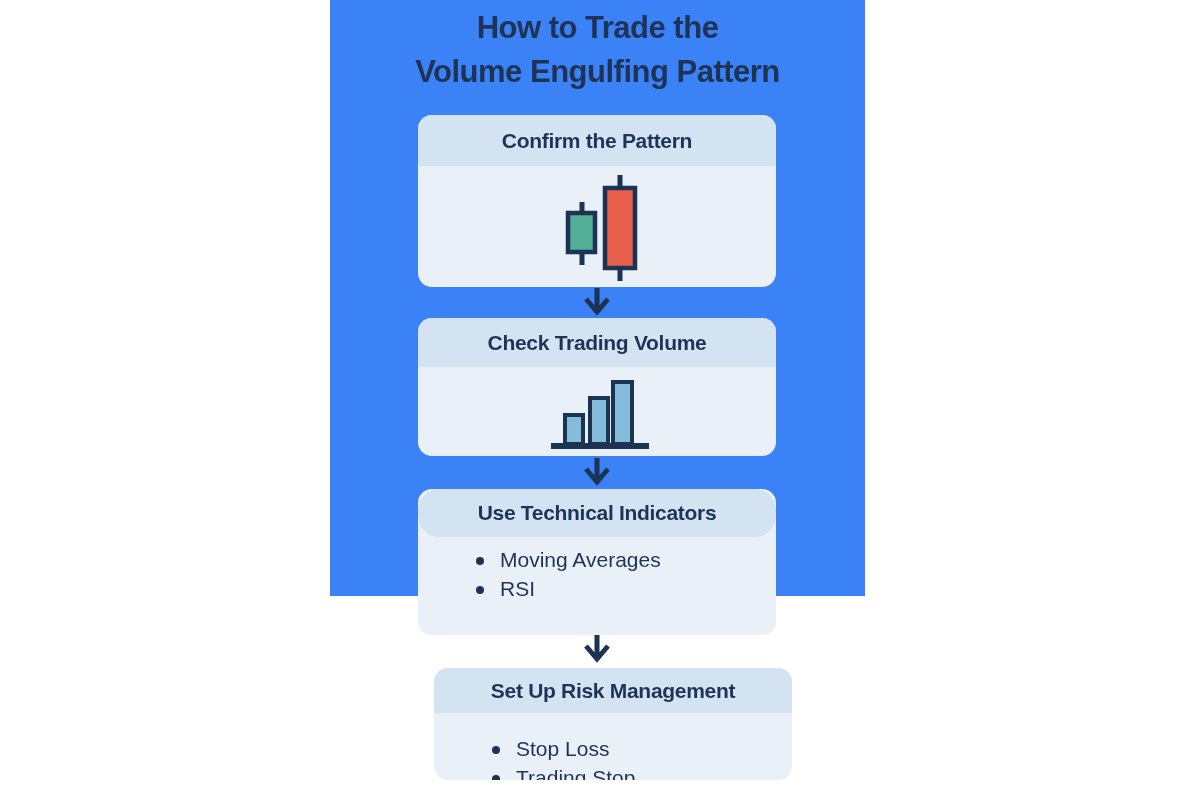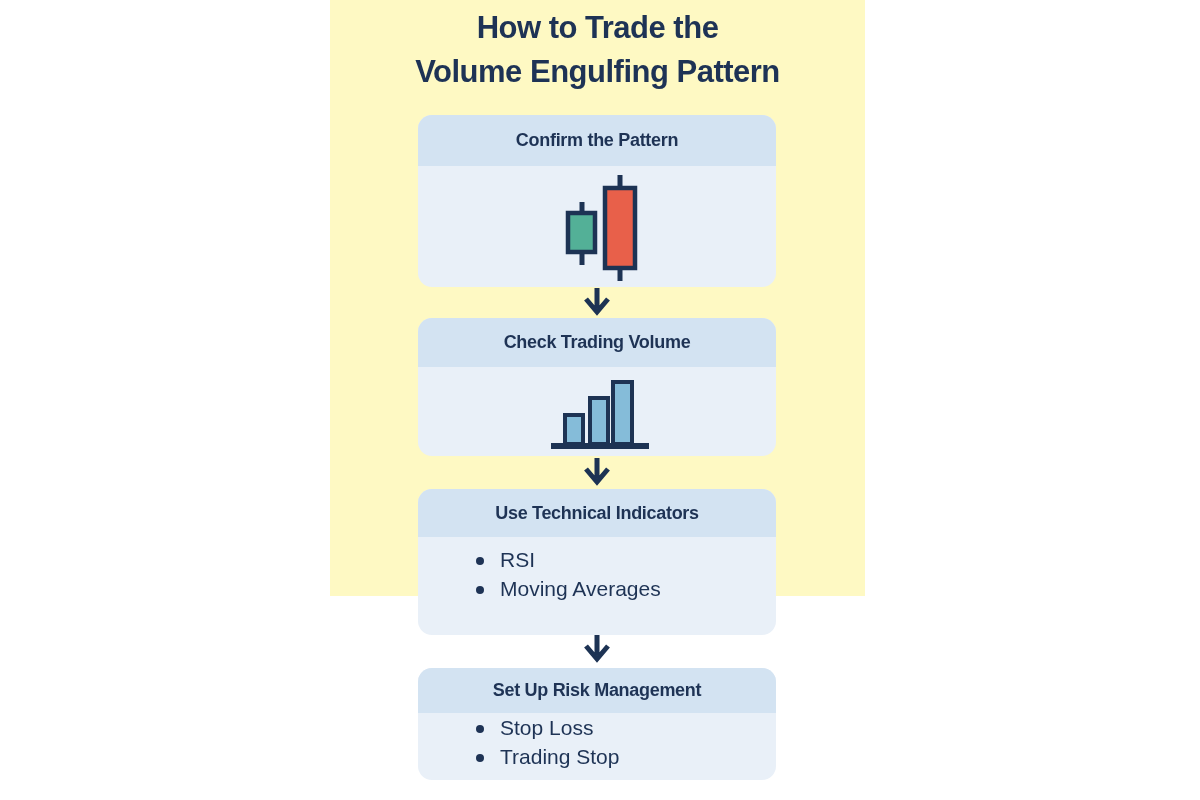--- a/index.html
+++ b/index.html
@@ -7,21 +7,21 @@
   body {
     background: #ffffff;
     font-family: "Liberation Sans", "DejaVu Sans", sans-serif;
     position: relative;
     overflow: hidden;
   }
   .panel {
     position: absolute;
     left: 330px; top: 0;
     width: 535px; height: 596px;
-    background: #fef9c3;
+    background: #3b82f6;
   }
   .title {
     position: absolute;
     top: 6px; left: 0;
     width: 100%;
     text-align: center;
     font-size: 31px;
     font-weight: 700;
     line-height: 44px;
     letter-spacing: -0.5px;
@@ -34,46 +34,46 @@
     border-radius: 14px;
     overflow: hidden;
     background: #e9f0f8;
   }
   .card-header {
     background: #d3e3f2;
     display: flex;
     align-items: center;
     justify-content: center;
     font-weight: 700;
-    font-size: 18px;
+    font-size: 21px;
     letter-spacing: -0.3px;
     color: #1e3355;
   }
   .card-body { position: relative; width: 100%; }
   #card-1 { top: 115px; height: 172px; }
   #card-1 .card-header { height: 51px; }
   #card-1 .card-body { height: 121px; }
   #card-2 { top: 318px; height: 138px; }
   #card-2 .card-header { height: 49px; }
   #card-2 .card-body { height: 89px; }
   #card-3 { top: 489px; height: 146px; }
-  #card-3 .card-header { height: 48px; }
+  #card-3 .card-header { height: 48px; border-radius: 21px; }
   #card-3 .card-body { height: 98px; }
-  #card-4 { top: 668px; height: 112px; }
+  #card-4 { top: 668px; height: 112px; margin-left: 16px; }
   #card-4 .card-header { height: 45px; }
   #card-4 .card-body { height: 67px; }
   .candle-svg { position: absolute; left: 140px; top: 0; }
   .bars-svg { position: absolute; left: 130px; top: 0; }
   .bullet-list {
     position: absolute;
     left: 52px; top: 8px;
     list-style: none;
   }
   #card-3 .bullet-list { top: 9px; }
-  #card-4 .bullet-list { top: 1px; }
+  #card-4 .bullet-list { top: 22px; }
   .bullet-list li {
     position: relative;
     padding-left: 30px;
     font-size: 21px;
     line-height: 28.5px;
     color: #1e3355;
   }
   .bullet-list li::before {
     content: "";
     position: absolute;
@@ -130,22 +130,22 @@
   </div>
 
   <svg class="arrow" id="arrow-2" viewBox="0 0 40 30">
     <path d="M20 1 V21 M9 12 L20 25 L31 12" fill="none" stroke="#1d3354" stroke-width="5" stroke-linejoin="miter"></path>
   </svg>
 
   <div class="card" id="card-3">
     <div class="card-header">Use Technical Indicators</div>
     <div class="card-body">
       <ul class="bullet-list">
+        <li>Moving Averages</li>
         <li>RSI</li>
-        <li>Moving Averages</li>
       </ul>
     </div>
   </div>
 
   <svg class="arrow" id="arrow-3" viewBox="0 0 40 30">
     <path d="M20 1 V21 M9 12 L20 25 L31 12" fill="none" stroke="#1d3354" stroke-width="5" stroke-linejoin="miter"></path>
   </svg>
 
   <div class="card" id="card-4">
     <div class="card-header">Set Up Risk Management</div>

